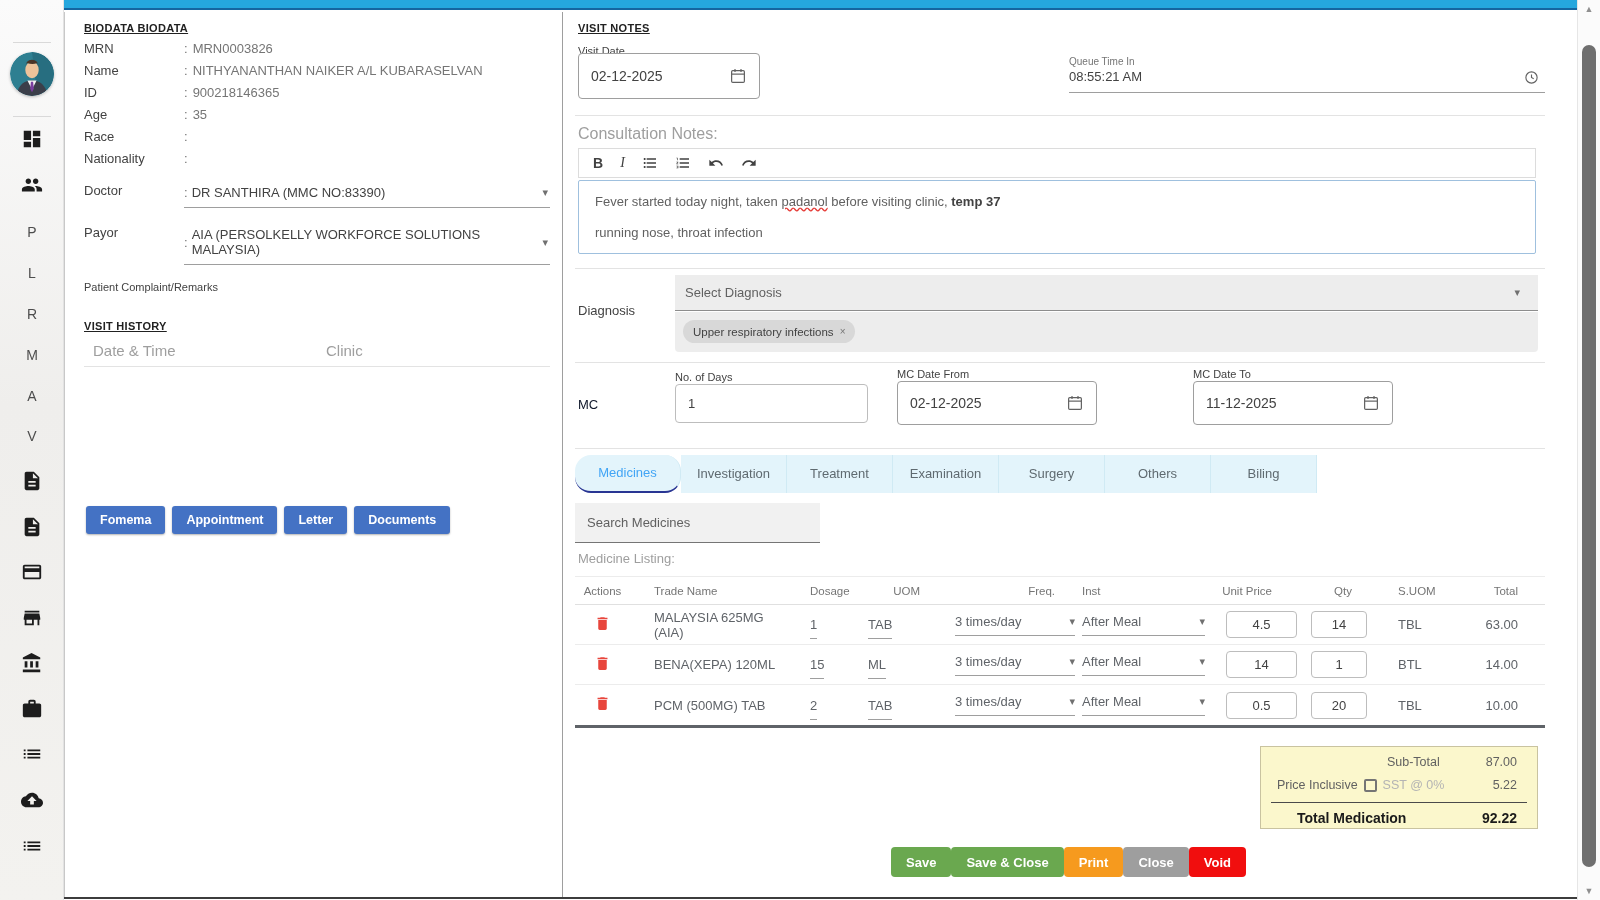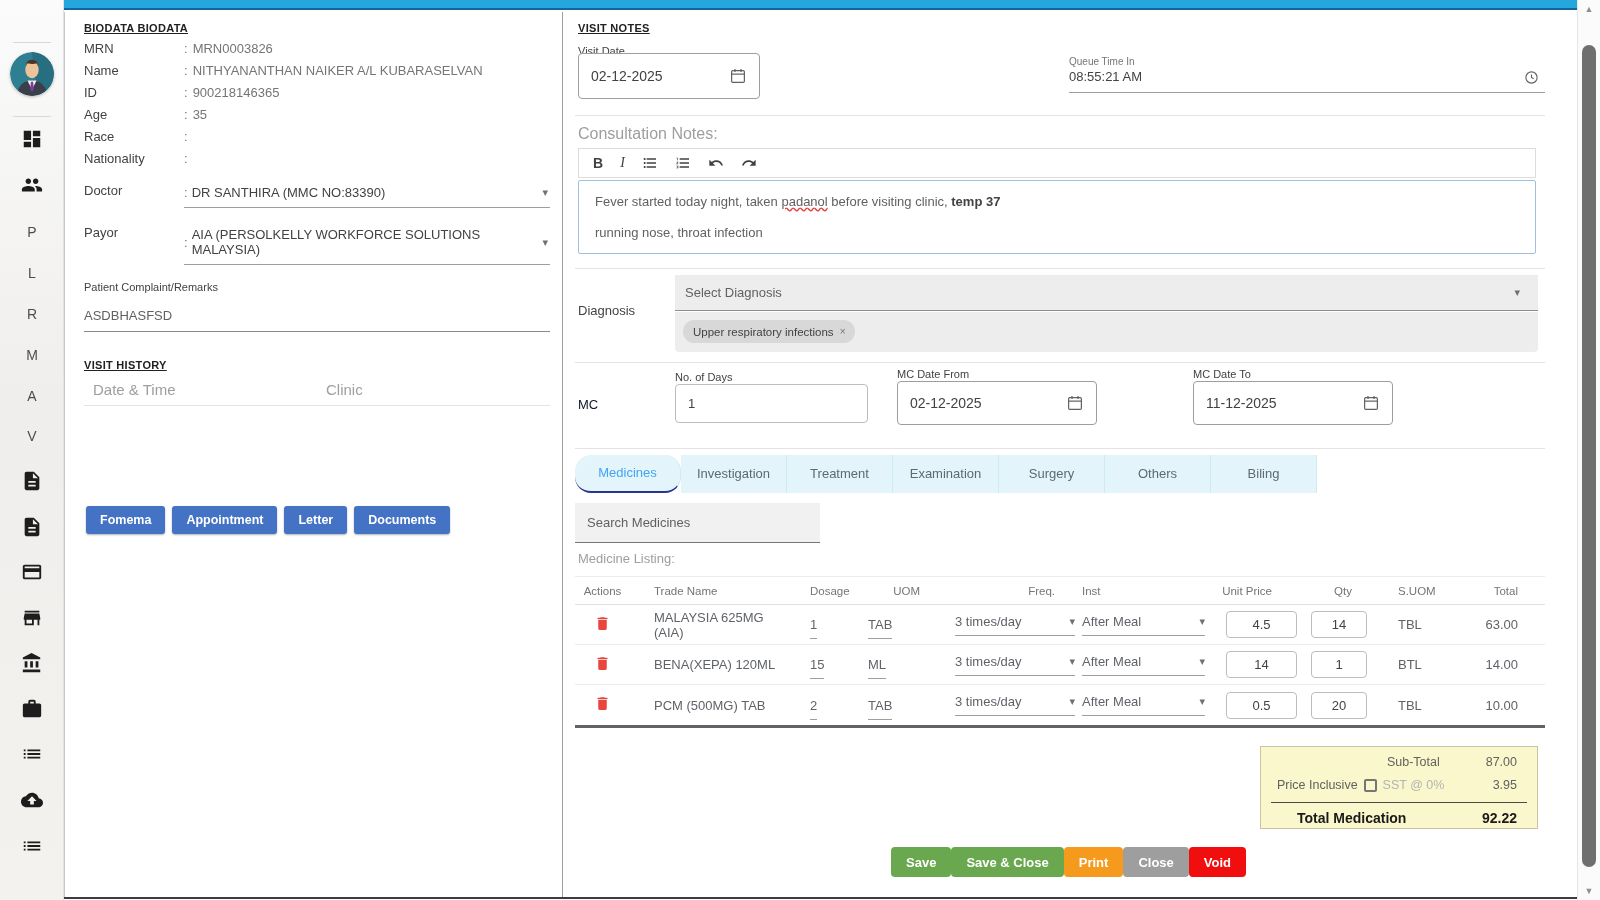--- a/index.html
+++ b/index.html
@@ -275,21 +275,20 @@
       <div class="sel-row">
         <span class="info-lbl">Payor</span>
         <span class="ul-select">
           <span class="info-colon">:</span>
           <span>AIA (PERSOLKELLY WORKFORCE SOLUTIONS MALAYSIA)</span>
           <span class="caret"></span>
         </span>
       </div>
 
       <div class="cmp-lbl">Patient Complaint/Remarks</div>
-      <div class="cmp-val">ASDBHASFSD</div>
 
       <div class="sec-title vh-title">VISIT HISTORY</div>
       <div class="vh-head">
         <span class="vh-col1">Date &amp; Time</span>
         <span>Clinic</span>
       </div>
 
       <div class="left-buttons">
         <button class="blue-btn" style="background: rgb(68, 114, 196);">Fomema</button>
         <button class="blue-btn" style="background: rgb(68, 114, 196);">Appointment</button>
@@ -530,21 +529,21 @@
 
       <div class="abs totals" style="background: rgb(251, 247, 204);">
         <div class="t-row1">
           <span class="t-lbl">Sub-Total</span>
           <span class="t-val">87.00</span>
         </div>
         <div class="t-row2">
           <span>Price Inclusive</span>
           <span class="checkbox"></span>
           <span class="sst-lbl">SST @ 0%</span>
-          <span class="t-val">3.95</span>
+          <span class="t-val">5.22</span>
         </div>
         <div class="t-sep"></div>
         <div class="t-row3">
           <span>Total Medication</span>
           <span class="t-val">92.22</span>
         </div>
       </div>
 
       <div class="abs footer-actions">
         <button class="action-btn" style="background: rgb(106, 168, 79);">Save</button>

